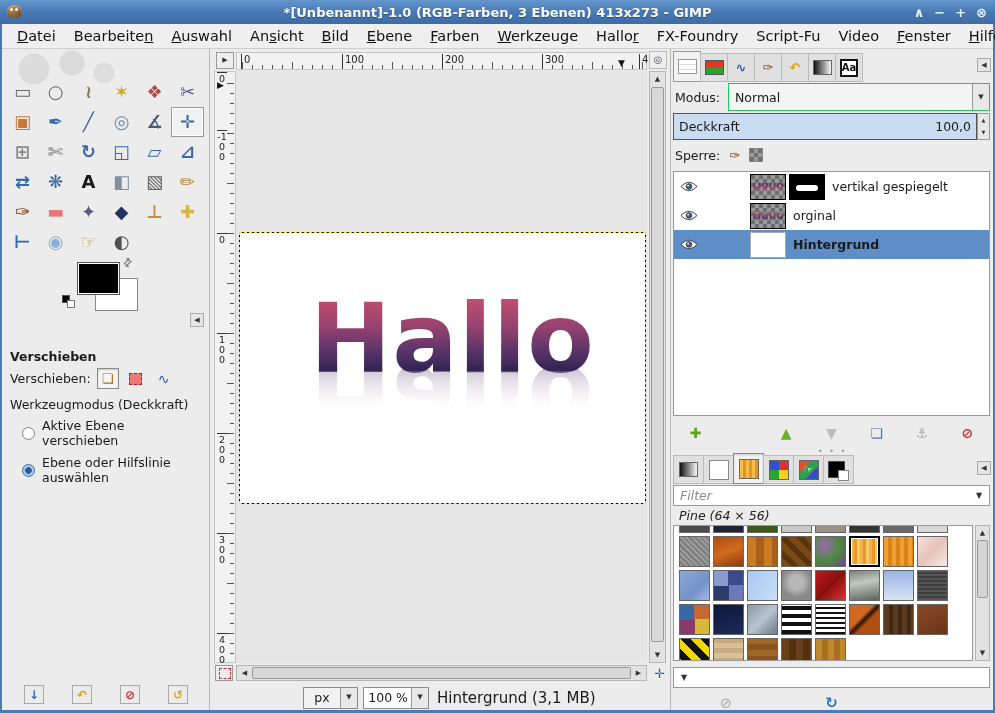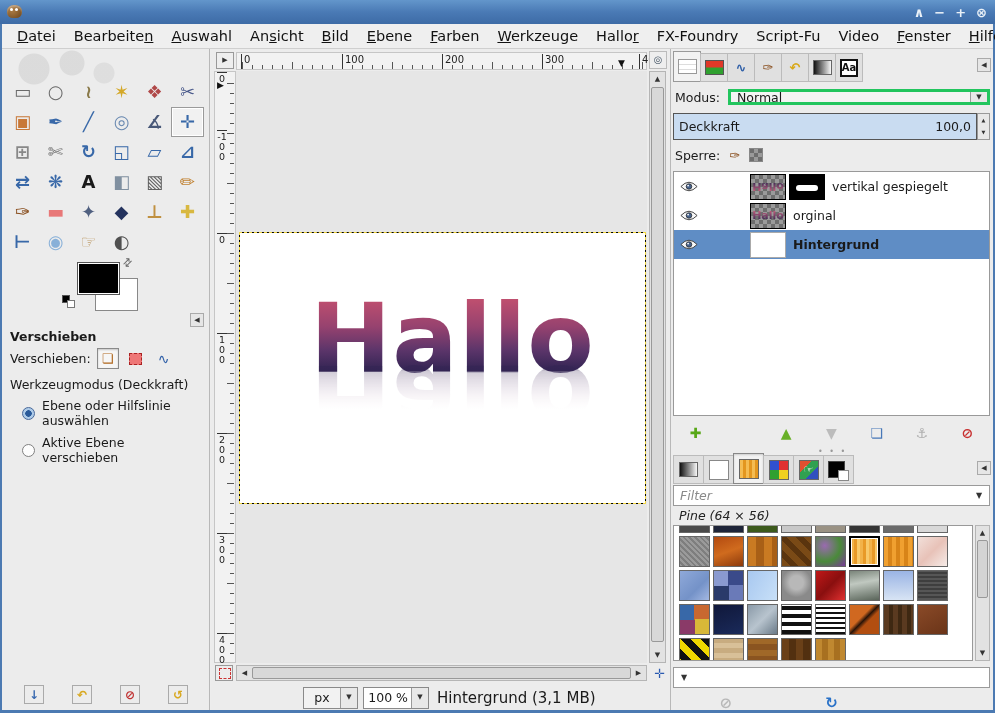--- a/index.html
+++ b/index.html
@@ -50,21 +50,21 @@
   .default-colors .w { position:absolute; left:5px; top:5px; width:8px; height:8px; background:#fff; border:1px solid #777; }
 
   .opt-tab { position:absolute; left:2px; top:260px; height:24px; width:160px; background:#f3f3f3;
              border:1px solid #9a9a9a; border-bottom:none; border-radius:3px 3px 0 0;
              display:flex; align-items:center; gap:5px; padding:0 6px; font-size:12.5px; }
   .opt-tab-icon { width:14px; height:14px; border:1px solid #888; background:
         linear-gradient(90deg, transparent 3px, #555 3px 5px, transparent 5px 8px, #555 8px 10px, transparent 10px), #fbfbfb; }
   .dock-arrow { width:14px; height:14px; border:1px solid #aaa; background:#e6e6e6; color:#333;
                 font-size:7px; display:flex; align-items:center; justify-content:center; }
   .opt-arrow { position:absolute; left:188px; top:264px; }
-  .opt-panel { position:absolute; left:2px; top:276px; width:204px; }
+  .opt-panel { position:absolute; left:2px; top:296px; width:204px; }
   .opt-title { font-weight:bold; font-size:12.5px; padding:4px 6px 2px; }
   .opt-move-row { display:flex; align-items:center; gap:6px; padding:2px 6px; font-size:12.5px; }
   .opt-chip { width:22px; height:21px; display:flex; align-items:center; justify-content:center; font-size:13px; }
   .opt-chip.pressed { border:1px solid #8a8a8a; background:#f6f6f6; box-shadow:inset 0 1px 2px rgba(0,0,0,.2); }
   .chip-layer-move { color:#b06820; }
   .chip-sel-move  { width:13px; height:12px; background:#ee7777; border:1px dashed #aa2222; }
   .chip-path-move { color:#3060a8; font-size:14px; }
   .opt-mode-label { padding:6px 6px 2px; font-size:12.5px; }
   .radio-row { display:flex; align-items:center; gap:7px; padding:4px 6px 3px 18px; font-size:12.5px; }
   .radio { width:13px; height:13px; border-radius:50%; border:1px solid #808080; background:#fdfdfd; flex:none; }
@@ -141,21 +141,21 @@
   .icon-pine { width:20px; height:20px; border:1px solid #666; background:repeating-linear-gradient(90deg,#f4bc52 0 3px,#e3961e 3px 6px); }
   .icon-palette { width:20px; height:20px; border:1px solid #666;
                   background:conic-gradient(#e03030 0 25%,#f0d020 0 50%,#30a030 0 75%,#3050d0 0); }
   .icon-swatch { width:20px; height:20px; border:1px solid #666; font-size:11px; color:#fff;
                  background:linear-gradient(135deg,#e05030 0 33%,#30a050 0 66%,#3050c0 0);
                  display:flex; align-items:center; justify-content:center; }
   .icon-blackwhite { width:17px; height:17px; border:1px solid #444; background:#000; position:relative; margin-right:4px; }
   .icon-blackwhite::after { content:""; position:absolute; right:-5px; bottom:-4px; width:9px; height:9px; background:#fff; border:1px solid #888; }
   .dock-arrow-top { position:absolute; left:306px; top:9px; }
   .mode-row { position:absolute; left:4px; top:37px; width:315px; height:22px; display:flex; align-items:center; font-size:12.5px; }
-  .mode-combo { margin-left:8px; flex:1; height:16px; border:3px solid #22c55e; background:#f4f4f4; display:flex; align-items:center; }
+  .mode-combo { margin-left:8px; flex:1; height:28px; border:1px solid #22c55e; background:#f4f4f4; display:flex; align-items:center; }
   .mode-combo .val { flex:1; padding-left:6px; font-size:12.5px; }
   .opacity-bar { position:absolute; left:2px; top:64px; width:304px; height:27px; background:#c9dcf1; border:1px solid #555;
                  display:flex; align-items:center; justify-content:space-between; padding:0 5px; font-size:12.5px; }
   .opacity-spin { position:absolute; left:306px; top:64px; width:13px; height:27px; border:1px solid #999; background:#e8e8e8;
                   display:flex; flex-direction:column; align-items:center; justify-content:space-around; font-size:5px; color:#333; }
   .lock-row { position:absolute; left:4px; top:96px; height:20px; display:flex; align-items:center; gap:9px; font-size:12.5px; }
   .lock-brush { font-size:13px; color:#8a5020; }
   .checker-chip { width:14px; height:14px; border:1px solid #888;
       background:conic-gradient(#9a9a9a 0 25%, #6e6e6e 0 50%, #9a9a9a 0 75%, #6e6e6e 0); background-size:8px 8px; }
   .layers-list { position:absolute; left:2px; top:122px; width:317px; height:245px; background:#fff; border:1px solid #999; overflow:hidden; }
@@ -199,20 +199,21 @@
   .fbtn { width:26px; height:20px; display:flex; align-items:center; justify-content:center; font-size:15px; font-weight:bold; }
   .glyph { font-family:"DejaVu Sans",sans-serif; line-height:1; }
 </style>
 </head>
 <body>
 
 <div class="window">
 
   <div class="titlebar">
     <span class="win-icon"></span>
+    <span class="title-text">*[Unbenannt]-1.0 (RGB-Farben, 3 Ebenen) 413x273 - GIMP</span>
     <span class="win-controls">
 
         <span class="win-btn glyph"><i class="glyph" style="font-style:normal">∧</i></span>
 
         <span class="win-btn glyph"><i class="glyph" style="font-style:normal">−</i></span>
 
         <span class="win-btn glyph"><i class="glyph" style="font-style:normal">+</i></span>
 
         <span class="win-btn glyph"><i class="glyph" style="font-style:normal">⊗</i></span>
       </span>
@@ -342,26 +343,26 @@
           </span>
         <span class="opt-chip">
             <span class="chip-sel-move"></span>
           </span>
         <span class="opt-chip">
             <span class="glyph chip-path-move">∿</span>
           </span>
       </div>
       <div class="opt-mode-label">Werkzeugmodus (Deckkraft)</div>
       <div class="radio-row">
+        <span class="radio"></span>
+        <span>Aktive Ebene verschieben</span>
+      </div>
+      <div class="radio-row">
         <span class="radio on"></span>
         <span>Ebene oder Hilfslinie auswählen</span>
-      </div>
-      <div class="radio-row">
-        <span class="radio"></span>
-        <span>Aktive Ebene verschieben</span>
       </div>
     </div>
 
     <div class="toolbox-footer">
 
         <span class="mini-btn">
           <span class="glyph" style="color: rgb(58, 106, 176);">↓</span>
         </span>
 
         <span class="mini-btn">

